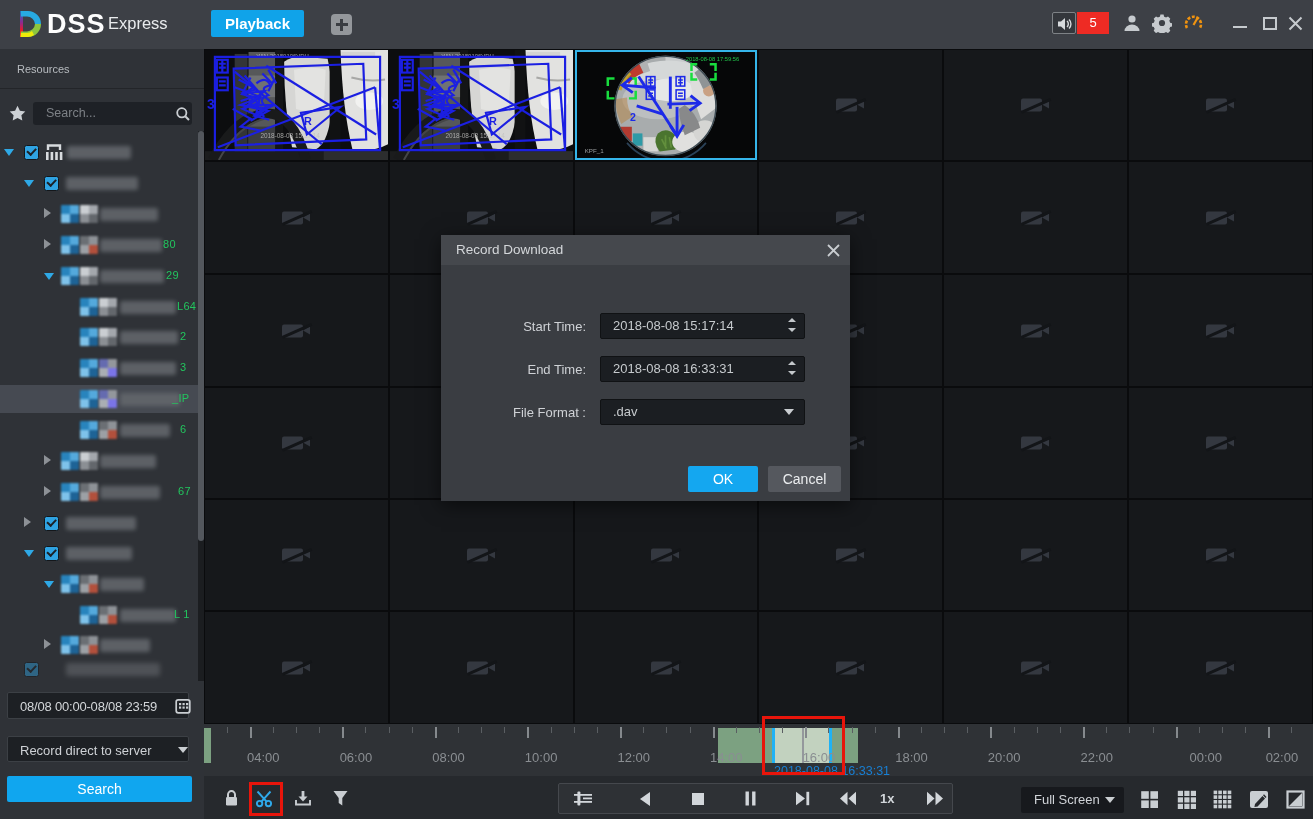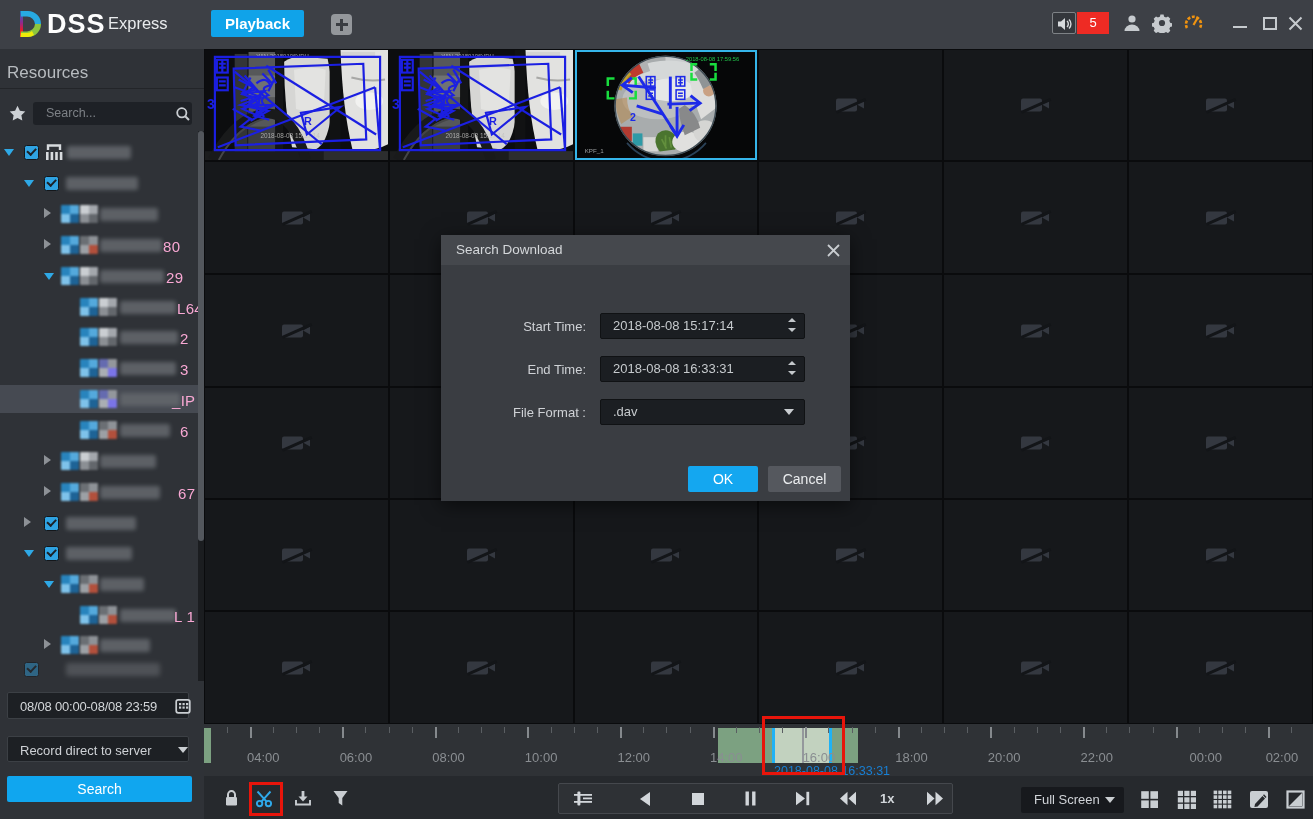--- a/index.html
+++ b/index.html
@@ -21,21 +21,21 @@
 .tc{position:absolute;width:0;height:0;border-top:5.5px solid transparent;border-bottom:5.5px solid transparent;border-left:7px solid #8d9196;top:8px}
 .cb{position:absolute;top:6.5px;width:15px;height:15px;background:#2fa3e2;border:1.5px solid #14171b;border-radius:2.5px}
 .cb::after{content:"";position:absolute;left:2.2px;top:2.8px;width:6.5px;height:3.5px;border-left:2.2px solid #1c2126;border-bottom:2.2px solid #1c2126;transform:rotate(-47deg)}
 .ib,.ig,.igr,.igp,.igl{position:absolute;top:5px;width:18px;height:18px;filter:blur(1.1px);border-radius:1px}
 .ib{background:conic-gradient(#54a9dc 25%,#1e6396 0 50%,#7ec2ea 0 75%,#2884bd 0)}
 .ig{background:conic-gradient(#a3a7ac 25%,#63676c 0 50%,#8b8f94 0 75%,#caced2 0)}
 .igr{background:conic-gradient(#8e9297 25%,#b2503c 0 50%,#9ca0a5 0 75%,#6b6f74 0)}
 .igp{background:conic-gradient(#93979c 25%,#7a74e8 0 50%,#aaaeb3 0 75%,#656bb0 0)}
 .blob{position:absolute;top:8px;height:13px;background:#62666b;border-radius:2px;filter:blur(2px);opacity:.9}
 .blob2{position:absolute;top:8px;height:13px;background:#55585d;border-radius:2px;filter:blur(2.5px);opacity:.85}
-.ttxt{position:absolute;top:7px;font-size:15px;color:#f9a8d4;letter-spacing:.3px}
+.ttxt{position:absolute;top:7px;font-size:11px;color:#22c55e;letter-spacing:.3px}
 
 #tl{left:204px;top:724px;width:1109px;height:52px;background:#2f3236}
 .tick{position:absolute;top:3px;width:1px;background:#5a5e62;z-index:3}
 .tickL{position:absolute;top:3px;width:2px;background:#85898d;z-index:3}
 .tlab{position:absolute;top:26px;width:60px;margin-left:-30px;text-align:right;font-size:13px;color:#8a8e92;z-index:3}
 
 #tb{left:204px;top:776px;width:1109px;height:43px;background:#26292d}
 .ic{position:absolute}
 
 #dlg{left:441px;top:235px;width:409px;height:266px;background:#3a3d42;box-shadow:0 4px 18px rgba(0,0,0,.55)}
@@ -91,21 +91,21 @@
 <path d="M9.5,11 L13.5,4" stroke="#f1930f" stroke-width="2.2"></path>
       </svg>
       <div class="abs" style="left:1233px;top:26px;width:14px;height:2.4px;background:#c6cace"></div>
       <div class="abs" style="left:1263px;top:17px;width:14px;height:13px;border:2.2px solid #c6cace"></div>
       <svg class="abs" style="left:1288px;top:16px" width="15" height="15" viewBox="0 0 15 15">
 <path d="M1.5,1.5 L13.5,13.5 M13.5,1.5 L1.5,13.5" stroke="#c6cace" stroke-width="2"></path>
       </svg>
     </div>
     <div class="abs" id="sidebar">
       <div class="abs" style="left:0;top:0;width:204px;height:40px;border-bottom:1px solid #232529">
-        <span class="abs" style="left:7px;top:14px;font-size:17px;color:#b7bbbf">Resources</span>
+        <span class="abs" style="left:17px;top:14px;font-size:11px;color:#b7bbbf">Resources</span>
       </div>
       <svg class="abs" style="left:9px;top:56px" width="17" height="17" viewBox="0 0 17 17">
 <path d="M8.5,0.8 L10.9,5.7 L16.3,6.4 L12.4,10.2 L13.3,15.6 L8.5,13 L3.7,15.6 L4.6,10.2 L0.7,6.4 L6.1,5.7 Z" fill="#cdd1d5"></path>
       </svg>
       <div class="abs" style="left:33px;top:53px;width:159px;height:23px;background:#1e2126;border-radius:3px">
         <span class="abs" style="left:13px;top:4px;font-size:12.5px;color:#7d8186">Search...</span>
         <svg class="abs" style="left:142px;top:3.5px" width="16" height="16" viewBox="0 0 16 16">
           <circle cx="6.8" cy="6.8" r="4.6" stroke="#c9cdd1" stroke-width="1.8" fill="none"></circle>
           <path d="M10.2,10.2 L14,14" stroke="#c9cdd1" stroke-width="2"></path>
         </svg>
@@ -791,21 +791,21 @@
 <rect x="1" y="1" width="18" height="17" rx="2" fill="#c9ced2"></rect>
 <path d="M6,14 L13.5,6 L16,8.6 L8.6,16.6 L5.4,17 Z" fill="#26292d"></path>
 <path d="M14.5,4.8 L17,7.4" stroke="#26292d" stroke-width="1.4"></path>
     </svg>
     <svg class="abs ic" style="left:1286px;top:790px" width="19" height="19" viewBox="0 0 19 19">
 <rect x="1.5" y="1.5" width="16" height="16" stroke="#c9ced2" stroke-width="2.2" fill="none"></rect>
 <path d="M16,3 V16 H3 Z" fill="#c9ced2"></path>
     </svg>
     <div class="abs" id="dlg">
       <div id="dlgt">
-        <span class="abs" style="left:15px;top:7px;font-size:13.5px;color:#d4d7da">Search Download</span>
+        <span class="abs" style="left:15px;top:7px;font-size:13.5px;color:#d4d7da">Record Download</span>
         <svg class="abs" style="left:385px;top:8px" width="15" height="15" viewBox="0 0 15 15">
           <path d="M2,2 L13,13 M13,2 L2,13" stroke="#c9cdd1" stroke-width="1.8"></path>
         </svg>
       </div>
       <div class="dlab" style="left:25px;top:84px">Start Time:</div>
       <div class="dlab" style="left:25px;top:127px">End Time:</div>
       <div class="dlab" style="left:25px;top:170px">File Format :</div>
       <div class="dinp" style="top:78px">2018-08-08 15:17:14</div>
       <div class="dinp" style="top:121px">2018-08-08 16:33:31</div>
       <div class="dinp" style="top:164px">.dav</div>

